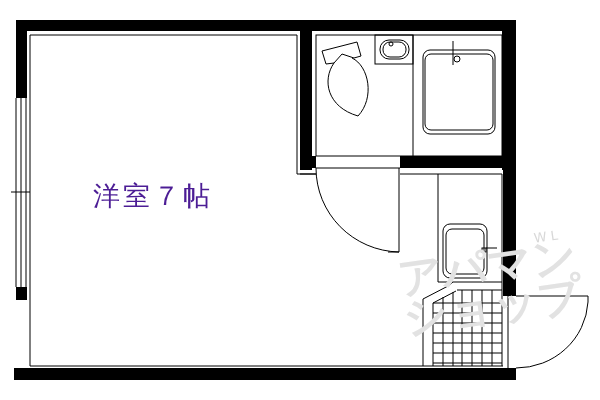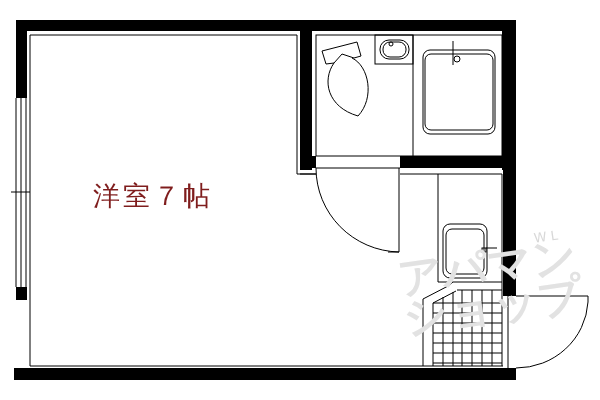--- a/index.html
+++ b/index.html
@@ -1,18 +1,18 @@
 <!DOCTYPE html>
 <html><head>
   <meta charset="utf-8">
   <style>
     html, body { margin: 0; padding: 0; background: #ffffff; }
     body { width: 600px; height: 400px; position: relative; overflow: hidden; font-family: "DejaVu Sans", sans-serif; }
     #plan { position: absolute; left: 0; top: 0; }
-    .room-label { position: absolute; left: 93px; top: 178px; font-size: 27px; color: #7f1d1d; letter-spacing: 3px; font-family: "DejaVu Sans", sans-serif; white-space: nowrap; }
+    .room-label { position: absolute; left: 93px; top: 178px; font-size: 27px; color: #4c1d95; letter-spacing: 3px; font-family: "DejaVu Sans", sans-serif; white-space: nowrap; }
     .watermark { position: absolute; left: 400px; top: 245px; font-size: 44px; font-weight: bold; color: #e2e2e2; line-height: 40px; font-family: "DejaVu Sans", sans-serif; transform: rotate(-8deg); pointer-events: none; }
     .watermark .wl { position: absolute; left: 140px; top: -8px; font-size: 13px; font-weight: normal; line-height: 14px; color: #d8d8d8; }
   </style>
 </head>
 <body>
 
 <svg id="plan" width="600" height="400" viewBox="0 0 600 400">
 
   <g fill="#000">
 

